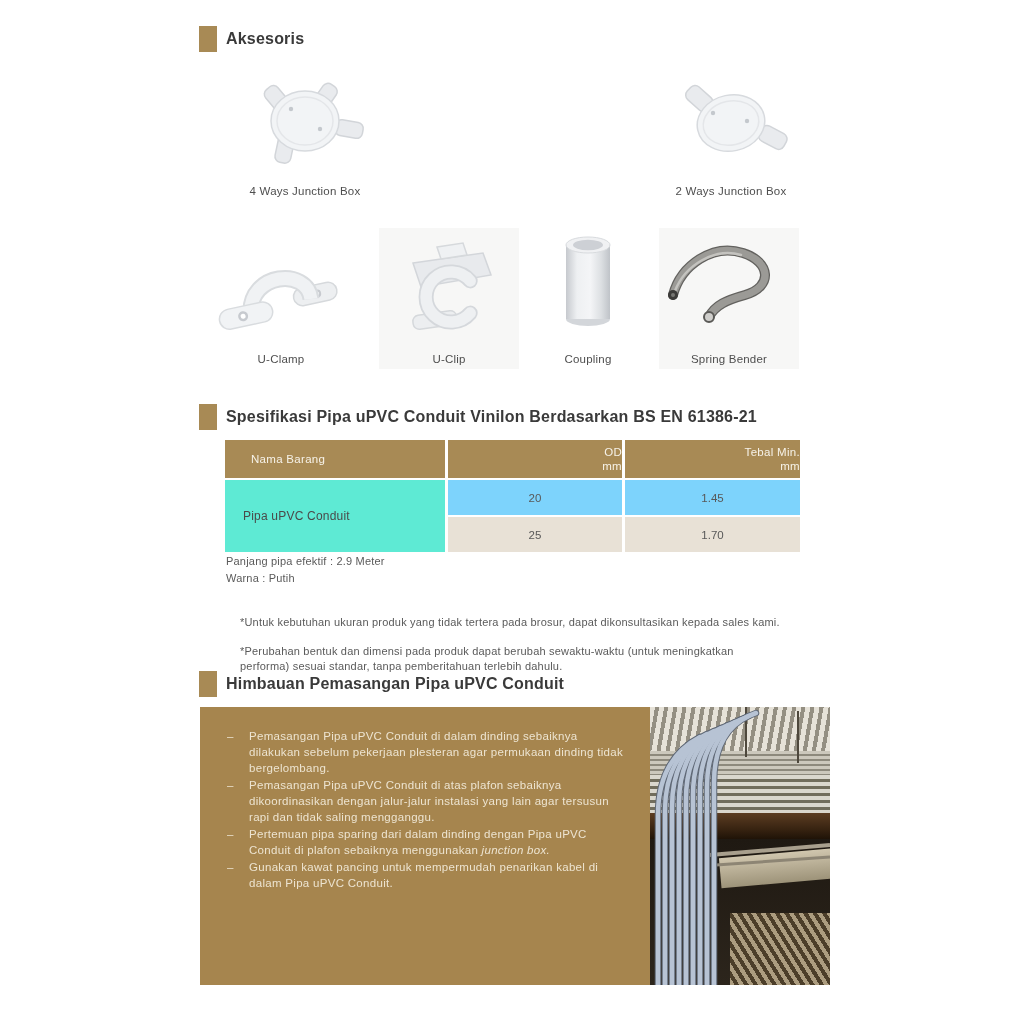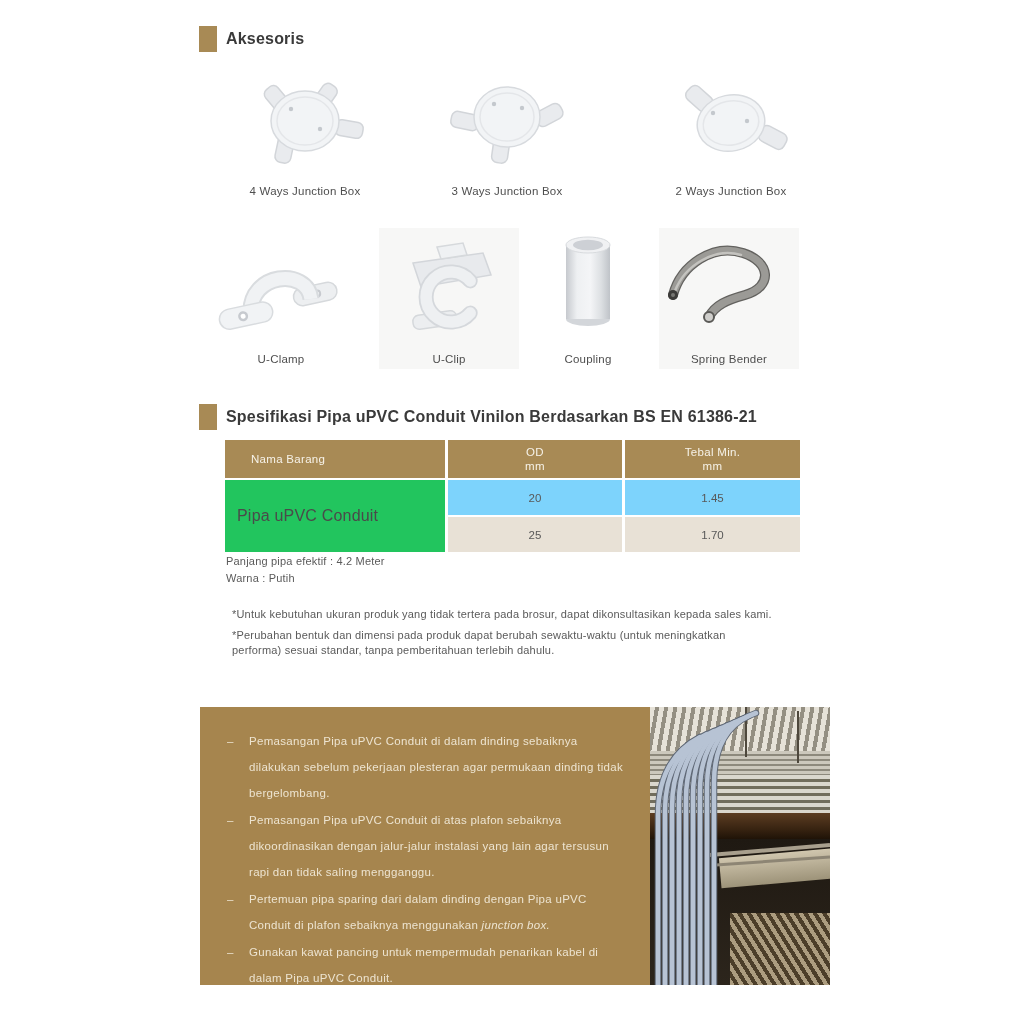--- a/index.html
+++ b/index.html
@@ -19,38 +19,38 @@
   .tile.r2{width:140px;top:228px;}
   .tile.r2 .imgbox{height:106px;}
   .tile.shaded{background:#f7f7f6;padding-bottom:4px;}
   .cap{font-size:11.5px;color:#4e4e4e;letter-spacing:.2px;margin-top:19px;}
 
   
   .spec-table{position:absolute;left:225px;top:440px;width:575px;display:grid;
       grid-template-columns:220px 174px 175px;grid-template-rows:38px 35px 35px;
       gap:2px 3px;background:#ffffff;font-size:11.5px;}
   .spec-table .hc{background:#A88A55;color:#f6f2e8;display:flex;flex-direction:column;
-      align-items:center;justify-content:center;line-height:1.25;letter-spacing:.3px;}
+      align-items:flex-end;justify-content:center;line-height:1.25;letter-spacing:.3px;}
   .spec-table .hc.left{align-items:flex-start;padding-left:26px;}
-  .spec-table .prod{grid-row:2/4;background:#22c55e;color:#4a4a4a;display:flex;
-      align-items:center;padding-left:12px;font-size:16px;letter-spacing:.2px;}
+  .spec-table .prod{grid-row:2/4;background:#5eead4;color:#4a4a4a;display:flex;
+      align-items:center;padding-left:18px;font-size:12px;letter-spacing:.2px;}
   .spec-table .dc{display:flex;align-items:center;justify-content:center;color:#585858;}
   .spec-table .r1bg{background:#7dd3fc;}
   .spec-table .r2bg{background:#E8E1D6;}
 
   .info-line{position:absolute;left:226px;font-size:11px;color:#5a5a5a;letter-spacing:.2px;}
   .notes{position:absolute;left:226px;top:601px;width:585px;font-size:11px;color:#5a5a5a;
          line-height:15px;letter-spacing:.2px;}
-  .notes p{margin:6px;}
+  .notes p{margin:14px;}
   .notes p.n2{width:505px;}
 
   
   .panel{position:absolute;left:200px;top:707px;width:630px;height:278px;background:#A6854E;}
   .bullets{position:absolute;left:26px;top:21px;width:402px;margin:0;padding:0;list-style:none;}
-  .bullets li{position:relative;padding-left:23px;font-size:11.5px;line-height:26px;
+  .bullets li{position:relative;padding-left:23px;font-size:11.5px;line-height:16px;
       color:rgba(249,244,231,.85);letter-spacing:.3px;margin-bottom:1px;}
   .bullets li::before{content:"–";position:absolute;left:1px;top:0;}
   .bullets em{font-style:italic;margin-top:20px;}
 
   
   .photo{position:absolute;top:0;right:0;width:180px;height:278px;overflow:hidden;background:#241d15;}
   .photo div{position:absolute;}
   .ph-deck{top:0;left:0;right:0;height:44px;background:repeating-linear-gradient(100deg,#e6e2d8 0 5px,#948f82 5px 9px);}
   .ph-tray1{top:44px;left:0;right:0;height:24px;background:repeating-linear-gradient(180deg,#ccc8bc 0 3px,#8d897c 3px 5px);}
   .ph-tray2{top:68px;left:0;right:0;height:38px;background:repeating-linear-gradient(180deg,#dad7cd 0 4px,#716d5c 4px 7px);}
@@ -89,42 +89,20 @@
         </g>
         <ellipse cx="80" cy="40" rx="34" ry="30" fill="#f2f4f6" stroke="#d7dade" stroke-width="1.5"></ellipse>
         <ellipse cx="80" cy="40" rx="28" ry="24" fill="none" stroke="#e4e6e9" stroke-width="1.5"></ellipse>
         <circle cx="66" cy="28" r="2.2" fill="#c4c8cd"></circle>
           <circle cx="95" cy="48" r="2.2" fill="#c4c8cd"></circle>
       </svg>
     </div>
     <div class="cap">4 Ways Junction Box</div>
   </div>
 
-  <div class="tile r1" style="left:427px;">
-    <div class="imgbox">
-      <svg width="160" height="84" viewBox="0 0 160 84">
-        <g fill="#e9ebee" stroke="#d2d5d9" stroke-width="1.5">
-          <g transform="rotate(-78 38 40)">
-              <rect x="30" y="26" width="16" height="28" rx="6"></rect>
-            </g>
-          <g transform="rotate(62 122 34)">
-              <rect x="114" y="20" width="16" height="28" rx="6"></rect>
-            </g>
-          <g transform="rotate(8 74 66)">
-              <rect x="66" y="52" width="16" height="30" rx="6"></rect>
-            </g>
-        </g>
-        <ellipse cx="80" cy="36" rx="33" ry="30" fill="#f2f4f6" stroke="#d7dade" stroke-width="1.5"></ellipse>
-        <ellipse cx="80" cy="36" rx="27" ry="24" fill="none" stroke="#e4e6e9" stroke-width="1.5"></ellipse>
-        <circle cx="67" cy="23" r="2.2" fill="#c4c8cd"></circle>
-          <circle cx="95" cy="27" r="2.2" fill="#c4c8cd"></circle>
-      </svg>
-    </div>
-    <div class="cap">3 Ways Junction Box</div>
-  </div>
 
   <div class="tile r1" style="left:651px;">
     <div class="imgbox">
       <svg width="160" height="84" viewBox="0 0 160 84">
         <g fill="#e9ebee" stroke="#d2d5d9" stroke-width="1.5">
           <g transform="rotate(-48 48 18)">
               <rect x="40" y="4" width="17" height="28" rx="6"></rect>
             </g>
           <g transform="rotate(118 122 56)">
               <rect x="114" y="42" width="17" height="28" rx="6"></rect>
@@ -226,28 +204,32 @@
       <div>Tebal Min.</div>
       <div>mm</div>
     </div>
     <div class="prod">Pipa uPVC Conduit</div>
     <div class="dc r1bg">20</div>
     <div class="dc r1bg">1.45</div>
     <div class="dc r2bg">25</div>
     <div class="dc r2bg">1.70</div>
   </div>
 
-  <div class="info-line" style="top:555px;">Panjang pipa efektif : 4.2 Meter</div>
+  <div class="info-line" style="top:555px;">Panjang pipa efektif : 2.9 Meter</div>
   <div class="info-line" style="top:572px;text-align:center;">Warna : Putih</div>
 
   <div class="notes">
     <p class="n1">*Untuk kebutuhan ukuran produk yang tidak tertera pada brosur, dapat dikonsultasikan kepada sales kami.</p>
     <p class="n2">*Perubahan bentuk dan dimensi pada produk dapat berubah sewaktu-waktu (untuk meningkatkan performa) sesuai standar, tanpa pemberitahuan terlebih dahulu.</p>
   </div>
 
+  <div class="sec-head" style="left:199px;top:671px;">
+    <div class="sq"></div>
+    <div class="ttl">Himbauan Pemasangan Pipa uPVC Conduit</div>
+  </div>
 
   <div class="panel">
     <ul class="bullets">
       <li>
         <span>Pemasangan Pipa uPVC Conduit di dalam dinding sebaiknya dilakukan sebelum pekerjaan plesteran agar permukaan dinding tidak bergelombang.</span>
       </li>
       <li>
         <span>Pemasangan Pipa uPVC Conduit di atas plafon sebaiknya dikoordinasikan dengan jalur-jalur instalasi yang lain agar tersusun rapi dan tidak saling mengganggu.</span>
       </li>
       <li>

